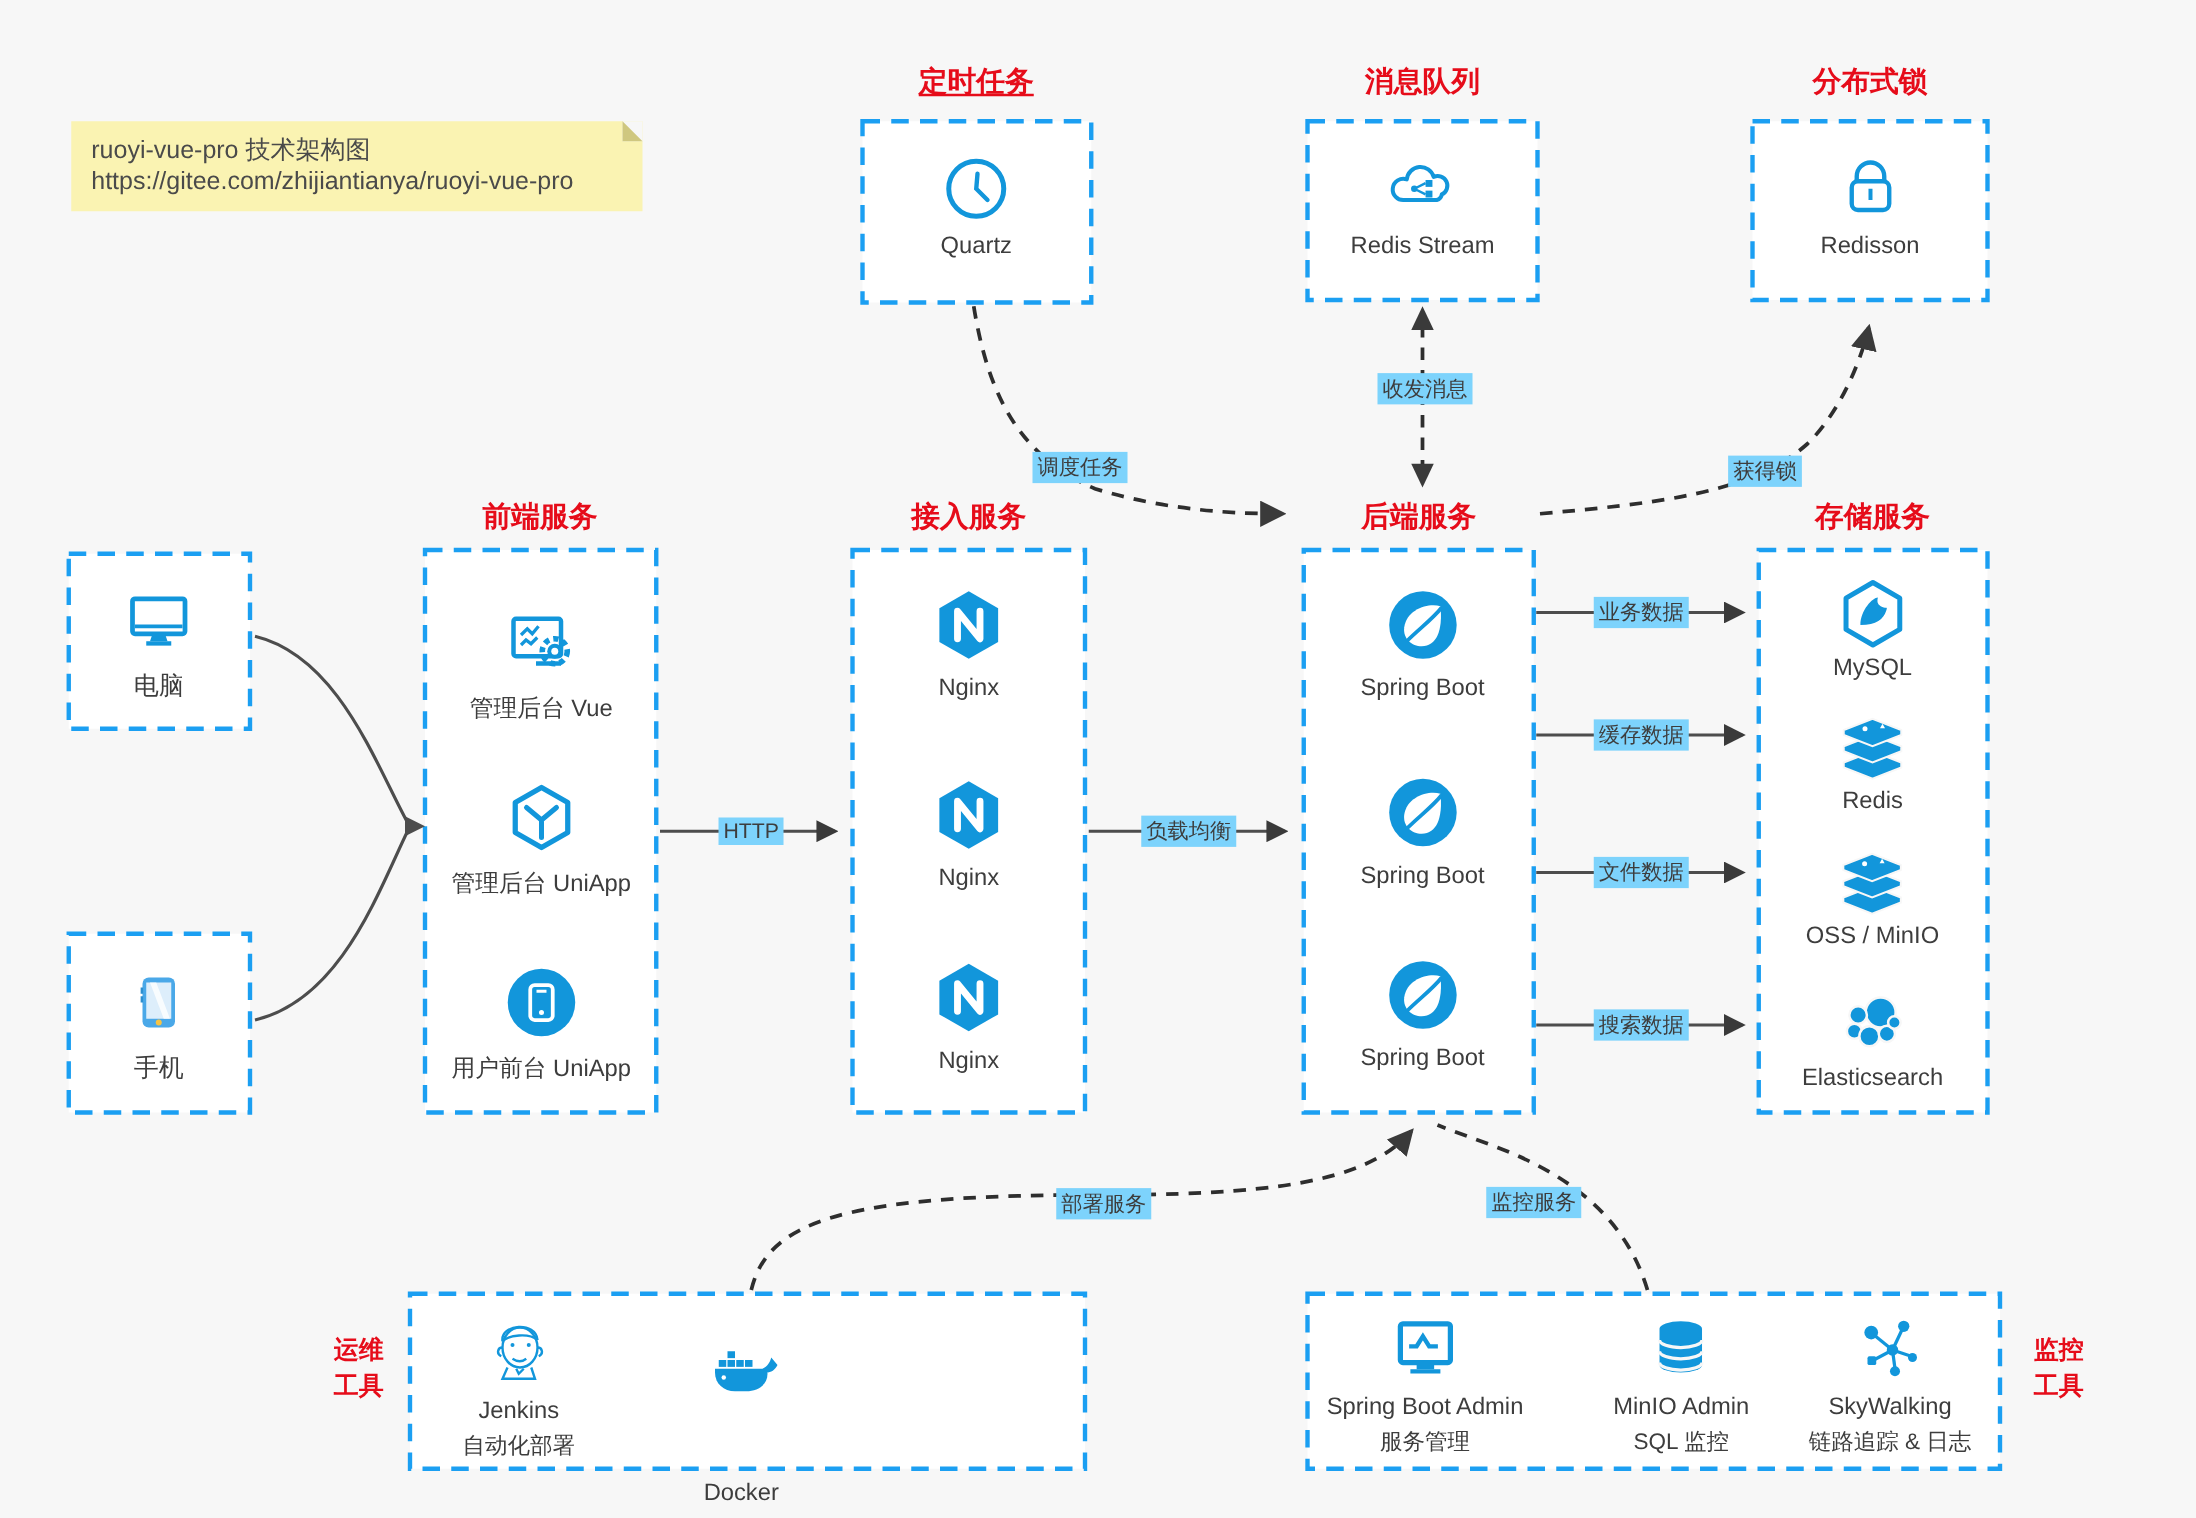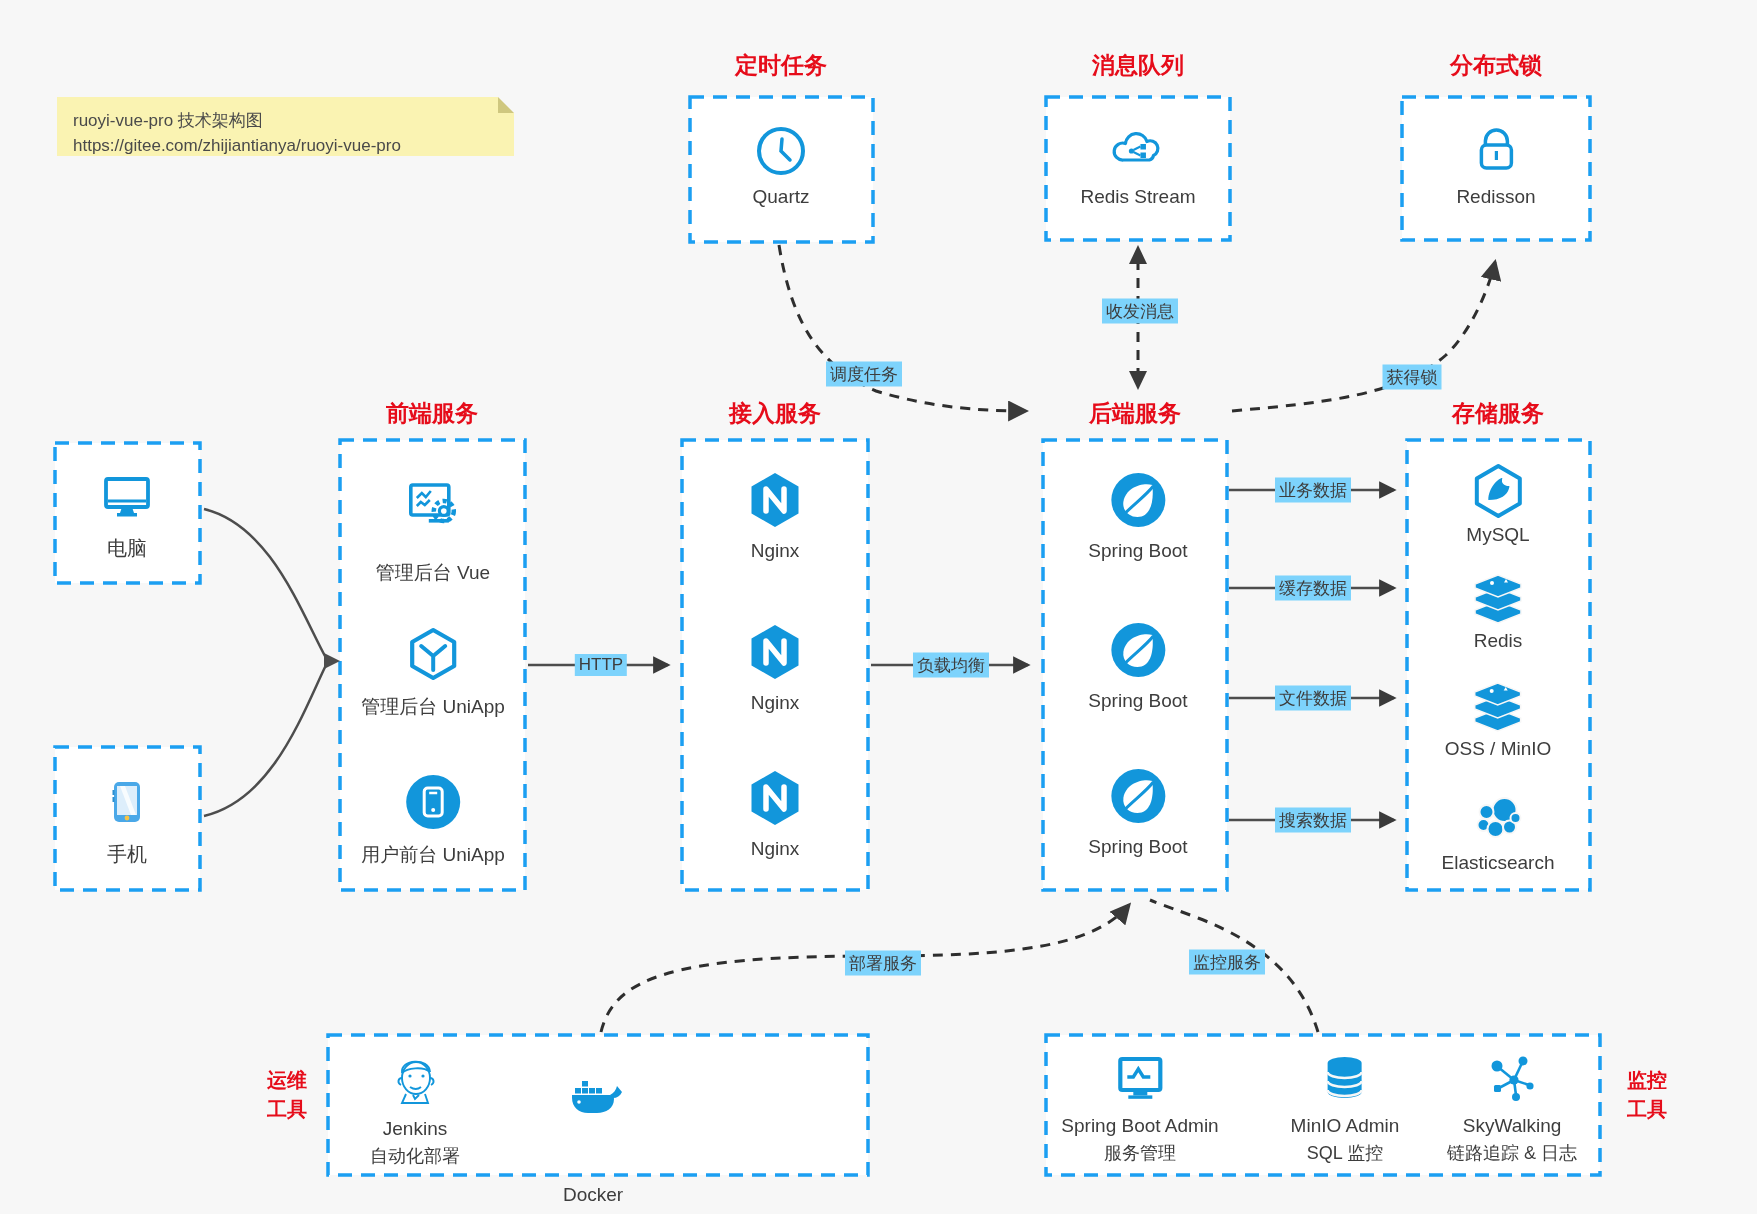--- a/index.html
+++ b/index.html
@@ -1,20 +1,20 @@
 <!DOCTYPE html>
 <html><head>
 <meta charset="utf-8">
 <style>
   html,body{margin:0;padding:0;background:#f7f7f7;font-family:"Liberation Sans",sans-serif;}
   .canvas{position:relative;width:1757px;height:1214px;background:#f7f7f7;overflow:hidden;}
   .layer{position:absolute;left:0;top:0;z-index:1;}
   .html-layer{position:absolute;left:0;top:0;width:100%;height:100%;z-index:2;}
-  .note{position:absolute;left:57px;top:97px;width:457px;height:59px;background:#faf3b2;
-        color:#4a4a4a;font-size:17px;line-height:25px;padding:11px 0 0 16px;box-sizing:border-box;}
+  .note{position:absolute;left:57px;top:97px;width:457px;height:72px;background:#faf3b2;
+        color:#4a4a4a;font-size:20px;line-height:25px;padding:11px 0 0 16px;box-sizing:border-box;}
   .note::after{content:"";position:absolute;right:0;top:0;width:0;height:0;
         border-left:16px solid #cfc77f;border-top:16px solid #f7f7f7;}
   .group-title{position:absolute;transform:translateX(-50%);color:#e60c1a;font-weight:bold;
         font-size:23px;white-space:nowrap;}
   .side-title{position:absolute;color:#e60c1a;font-weight:bold;font-size:20px;line-height:29px;
         text-align:center;white-space:nowrap;}
   .node{position:absolute;display:flex;flex-direction:column;align-items:center;transform:translateX(-50%);}
   .node-label{color:#3d3d3d;font-size:19px;margin-top:10px;white-space:nowrap;text-align:center;}
   .storage .node-label{margin-top:4px;}
   .tool-name{color:#3d3d3d;font-size:19px;margin-top:6px;white-space:nowrap;text-align:center;}
@@ -71,21 +71,21 @@
     <polygon points="1138,390 1129,371 1147,371" fill="#3a3a3a"></polygon>
   </svg>
 
   <div class="html-layer">
 
     <div class="note">
       <div>ruoyi-vue-pro 技术架构图</div>
       <div>https://gitee.com/zhijiantianya/ruoyi-vue-pro</div>
     </div>
 
-    <div class="group-title" style="left:781px;top:50px;">定时任务</div>
+    <div class="group-title" style="left:781px;top:50px;text-decoration:underline;">定时任务</div>
     <div class="group-title" style="left:1138px;top:50px;">消息队列</div>
     <div class="group-title" style="left:1496px;top:50px;">分布式锁</div>
     <div class="group-title" style="left:432px;top:398px;">前端服务</div>
     <div class="group-title" style="left:775px;top:398px;">接入服务</div>
     <div class="group-title" style="left:1135px;top:398px;">后端服务</div>
     <div class="group-title" style="left:1498px;top:398px;">存储服务</div>
 
     <div class="side-title" style="left:252px;top:1066px;width:70px;">
       <div>运维</div>
       <div>工具</div>
@@ -138,21 +138,21 @@
         <rect x="-13" y="-20" width="26" height="40" rx="5" fill="#4aa8e8"></rect>
         <rect x="-14.5" y="-12" width="2" height="5" fill="#2d8fd0"></rect>
         <rect x="-14.5" y="-5" width="2" height="5" fill="#2d8fd0"></rect>
         <rect x="-10" y="-16" width="20" height="29" fill="#ddeefb"></rect>
         <path d="M-7,-16 L4,13 L9,13 L-2,-16 Z" fill="#ffffff" opacity="0.8"></path>
         <circle cx="0" cy="16" r="2.4" fill="#f6c344"></circle>
       </svg>
       <div class="node-label" style="font-size:20px;">手机</div>
     </div>
 
-    <div class="node" style="left:433px;top:474px;gap:16px;">
+    <div class="node" style="left:433px;top:484px;">
       <svg width="60" height="60" viewBox="-30 -30 60 60">
         <rect x="-22" y="-19" width="38" height="30" rx="2" fill="none" stroke="#1296db" stroke-width="3.6"></rect>
         <path d="M-16,-6 l5,-5 l4,4 l5,-6" fill="none" stroke="#1296db" stroke-width="2.6"></path>
         <path d="M-16,2 l4,-4 l4,3 l5,-5" fill="none" stroke="#1296db" stroke-width="2.6"></path>
         <circle cx="11" cy="7" r="10" fill="none" stroke="#1296db" stroke-width="4.5" stroke-dasharray="4.2 3.4"></circle>
         <circle cx="11" cy="7" r="6" fill="#1296db"></circle>
         <circle cx="11" cy="7" r="2.8" fill="#fff"></circle>
         <rect x="-4" y="15" width="20" height="3.6" fill="#1296db"></rect>
       </svg>
       <div class="node-label">管理后台 Vue</div>

